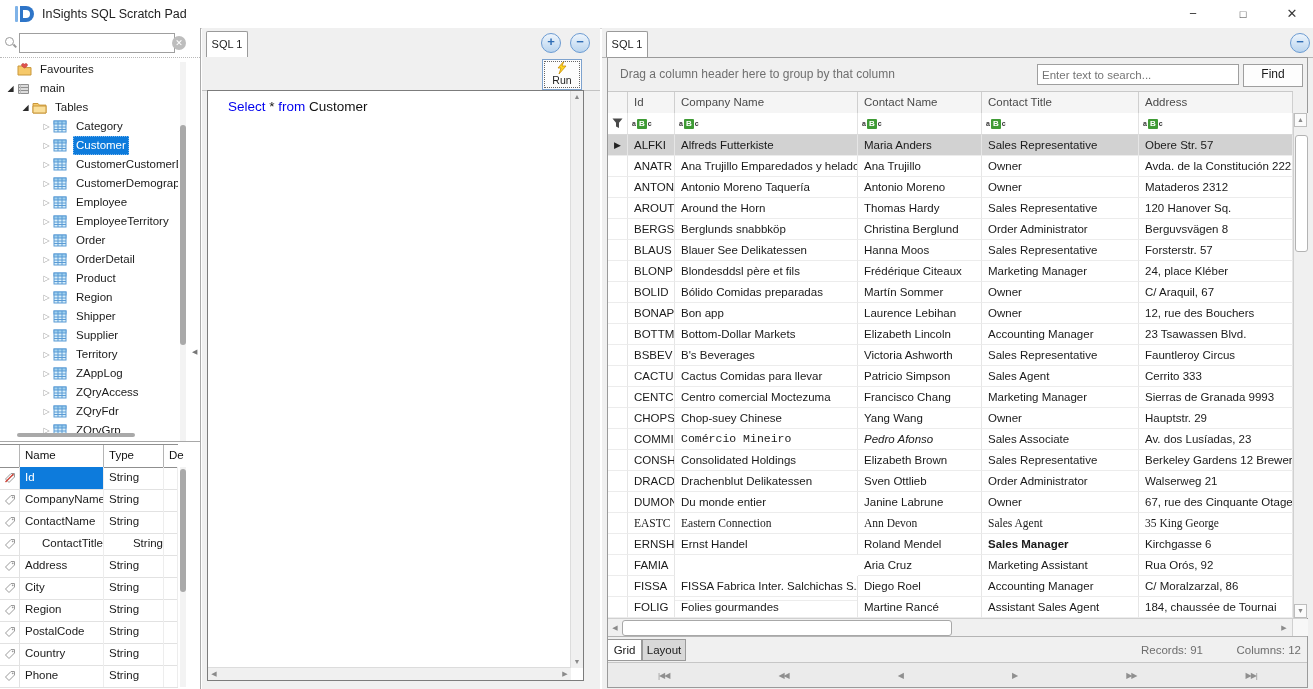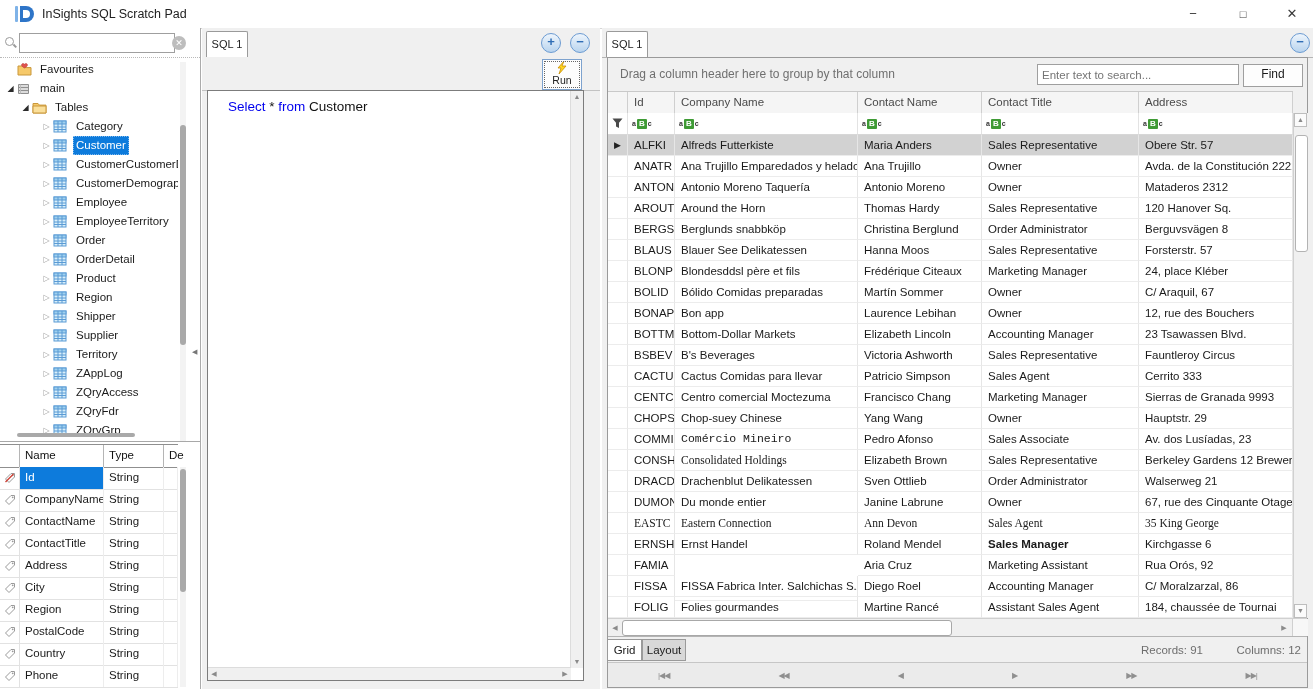--- a/index.html
+++ b/index.html
@@ -479,21 +479,21 @@
             <div class="col-ico">
               <svg width="12" height="12" viewBox="0 0 12 12">
                 <path d="M1.5 7 L7 1.5 L10.5 1.5 L10.5 5 L5 10.5 Z" fill="#fff" stroke="#9a9a9a"></path>
                 <circle cx="8.7" cy="3.3" r="0.9" fill="#9a9a9a"></circle>
               </svg>
             </div>
             <div class="col-cell cc-name">ContactName</div>
             <div class="col-cell cc-type">String</div>
             <div class="col-cell cc-de"></div>
           </div>
-          <div class="col-row" style="top: 66px;">
+          <div class="col-row" style="top: 66px; text-align: right;">
             <div class="col-ico">
               <svg width="12" height="12" viewBox="0 0 12 12">
                 <path d="M1.5 7 L7 1.5 L10.5 1.5 L10.5 5 L5 10.5 Z" fill="#fff" stroke="#9a9a9a"></path>
                 <circle cx="8.7" cy="3.3" r="0.9" fill="#9a9a9a"></circle>
               </svg>
             </div>
             <div class="col-cell cc-name">ContactTitle</div>
             <div class="col-cell cc-type">String</div>
             <div class="col-cell cc-de"></div>
           </div>
@@ -772,28 +772,28 @@
             <div class="g-cell" style="width: 47px;">CHOPS</div>
             <div class="g-cell" style="width: 183px;">Chop-suey Chinese</div>
             <div class="g-cell" style="width: 124px;">Yang Wang</div>
             <div class="g-cell" style="width: 157px;">Owner</div>
             <div class="g-cell" style="width: 154px;">Hauptstr. 29</div>
           </div>
           <div class="g-row" style="top: 294px;">
             <div class="g-cell g-ind" style="width: 20px;"></div>
             <div class="g-cell" style="width: 47px;">COMMI</div>
             <div class="g-cell" style="width: 183px; font-family: Liberation Mono, monospace;">Comércio Mineiro</div>
-            <div class="g-cell" style="width: 124px;">Pedro Afonso</div>
+            <div class="g-cell" style="width: 124px; font-style: italic;">Pedro Afonso</div>
             <div class="g-cell" style="width: 157px;">Sales Associate</div>
             <div class="g-cell" style="width: 154px;">Av. dos Lusíadas, 23</div>
           </div>
           <div class="g-row" style="top: 315px;">
             <div class="g-cell g-ind" style="width: 20px;"></div>
             <div class="g-cell" style="width: 47px;">CONSH</div>
-            <div class="g-cell" style="width: 183px; font-family: Liberation Serif, serif;">Consolidated Holdings</div>
+            <div class="g-cell" style="width: 183px;">Consolidated Holdings</div>
             <div class="g-cell" style="width: 124px;">Elizabeth Brown</div>
             <div class="g-cell" style="width: 157px;">Sales Representative</div>
             <div class="g-cell" style="width: 154px;">Berkeley Gardens 12  Brewery</div>
           </div>
           <div class="g-row" style="top: 336px;">
             <div class="g-cell g-ind" style="width: 20px;"></div>
             <div class="g-cell" style="width: 47px;">DRACD</div>
             <div class="g-cell" style="width: 183px;">Drachenblut Delikatessen</div>
             <div class="g-cell" style="width: 124px;">Sven Ottlieb</div>
             <div class="g-cell" style="width: 157px;">Order Administrator</div>

